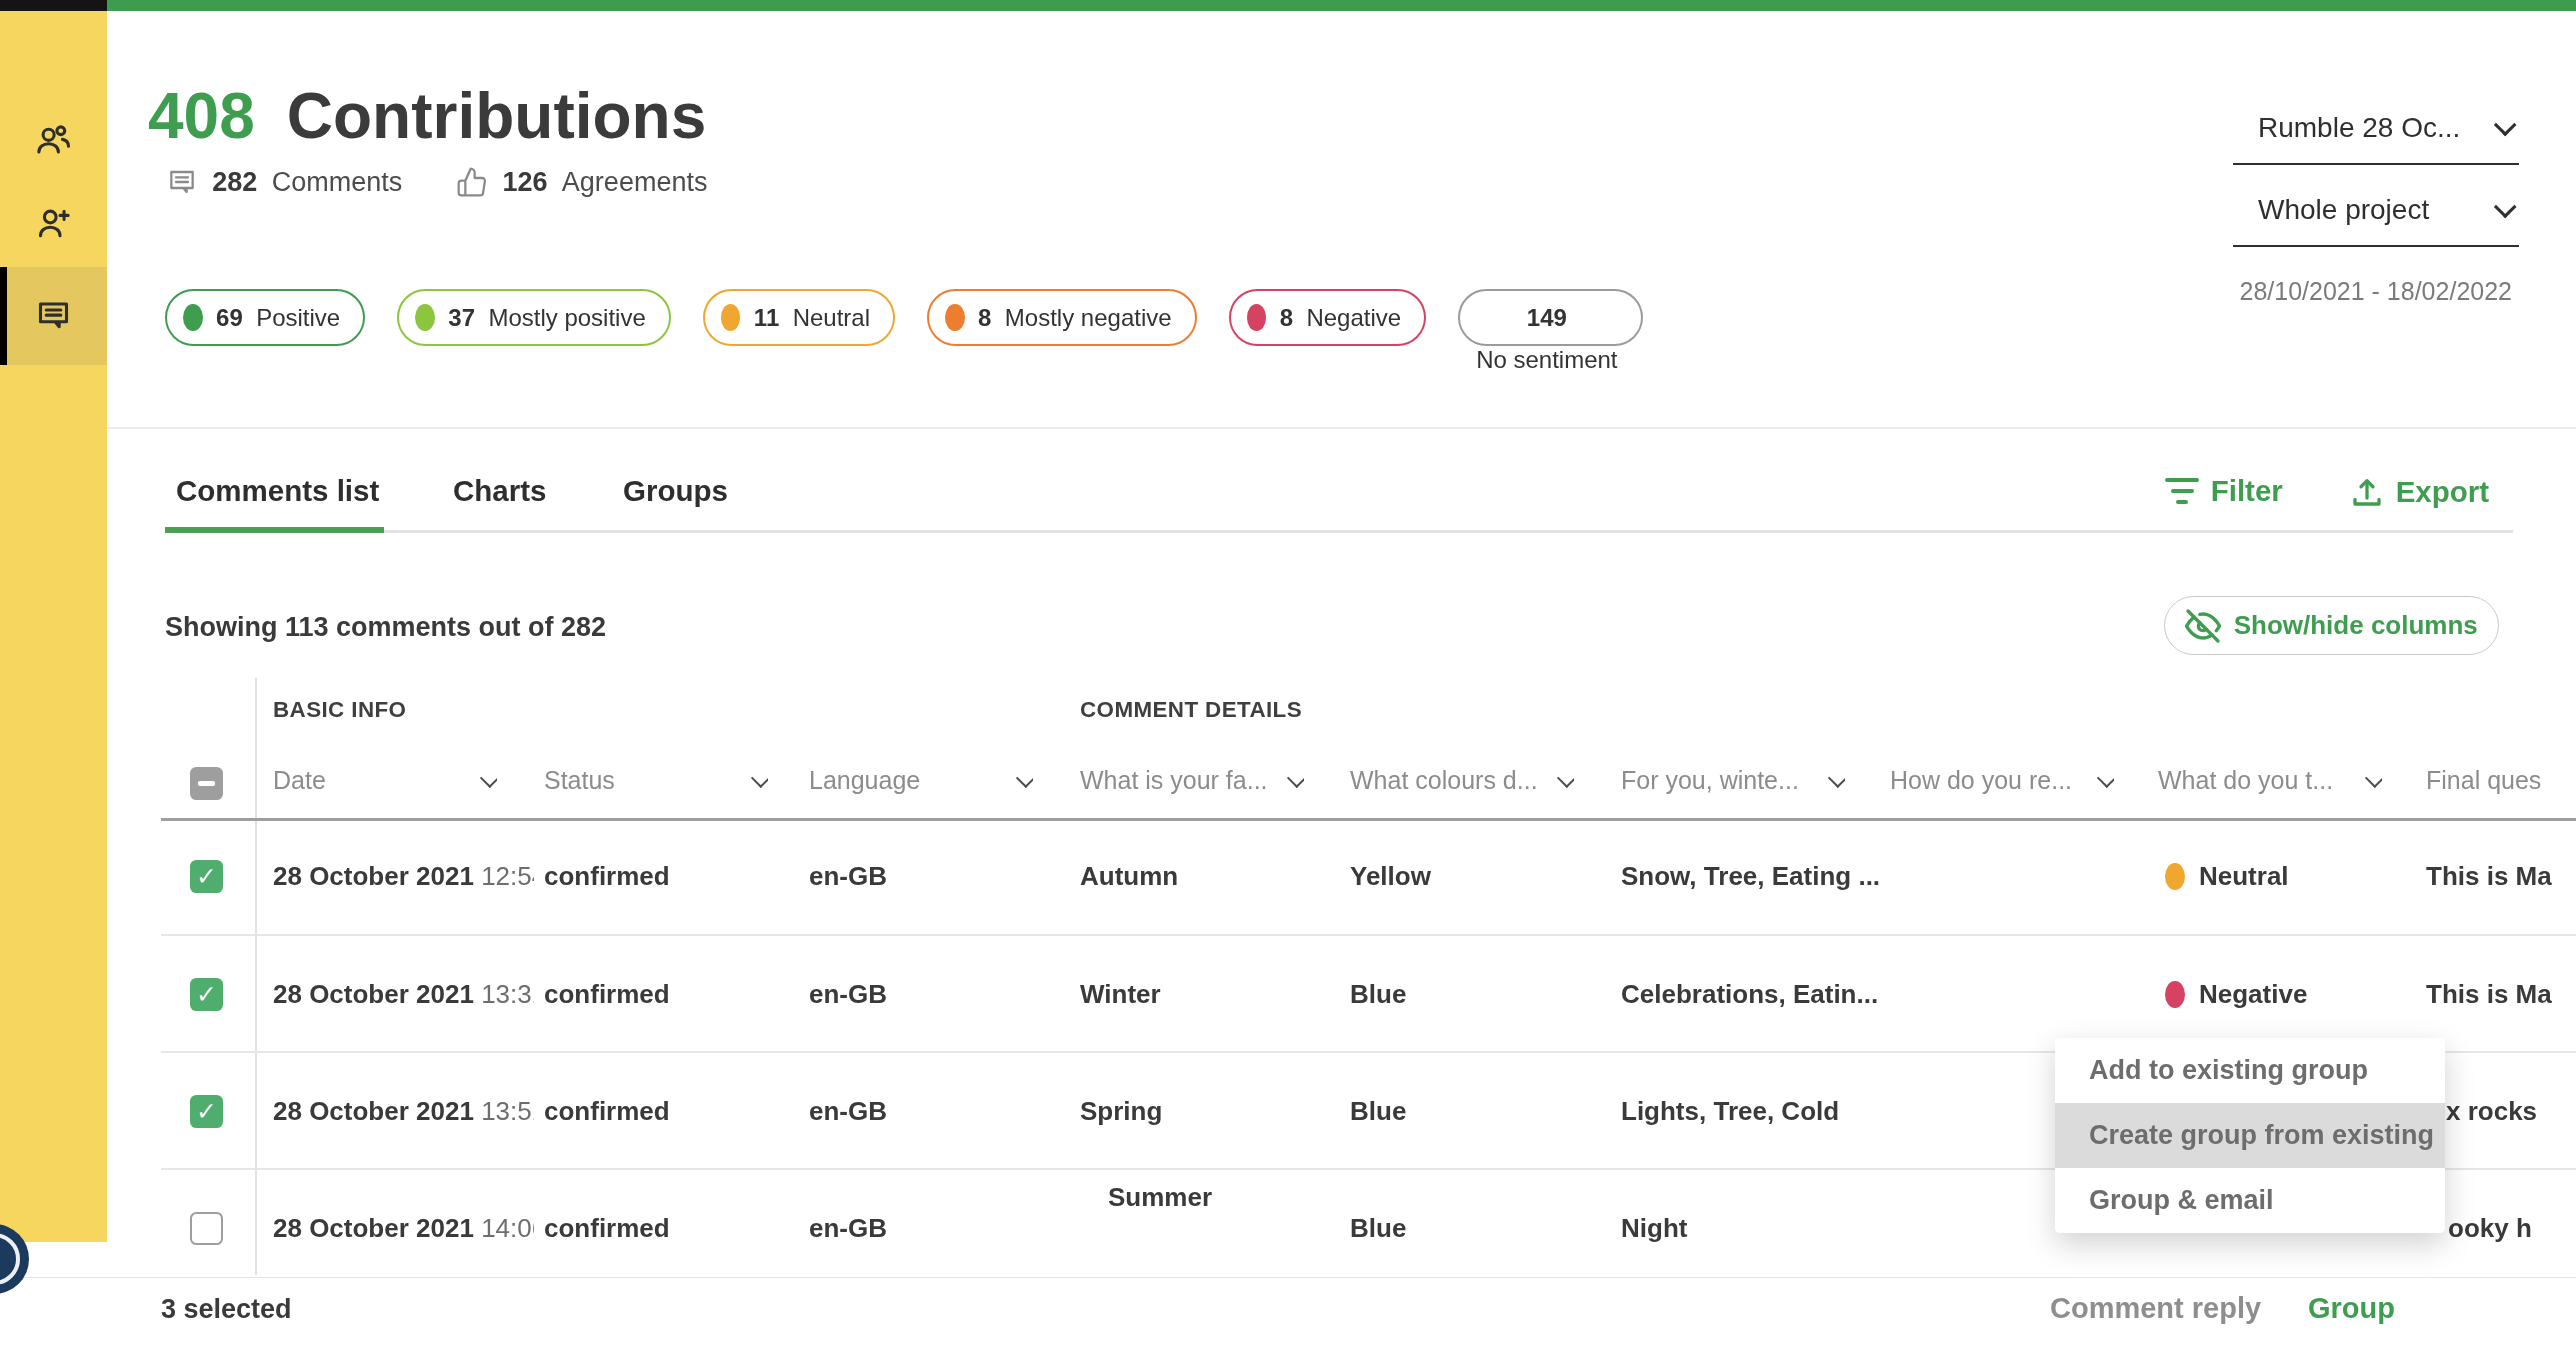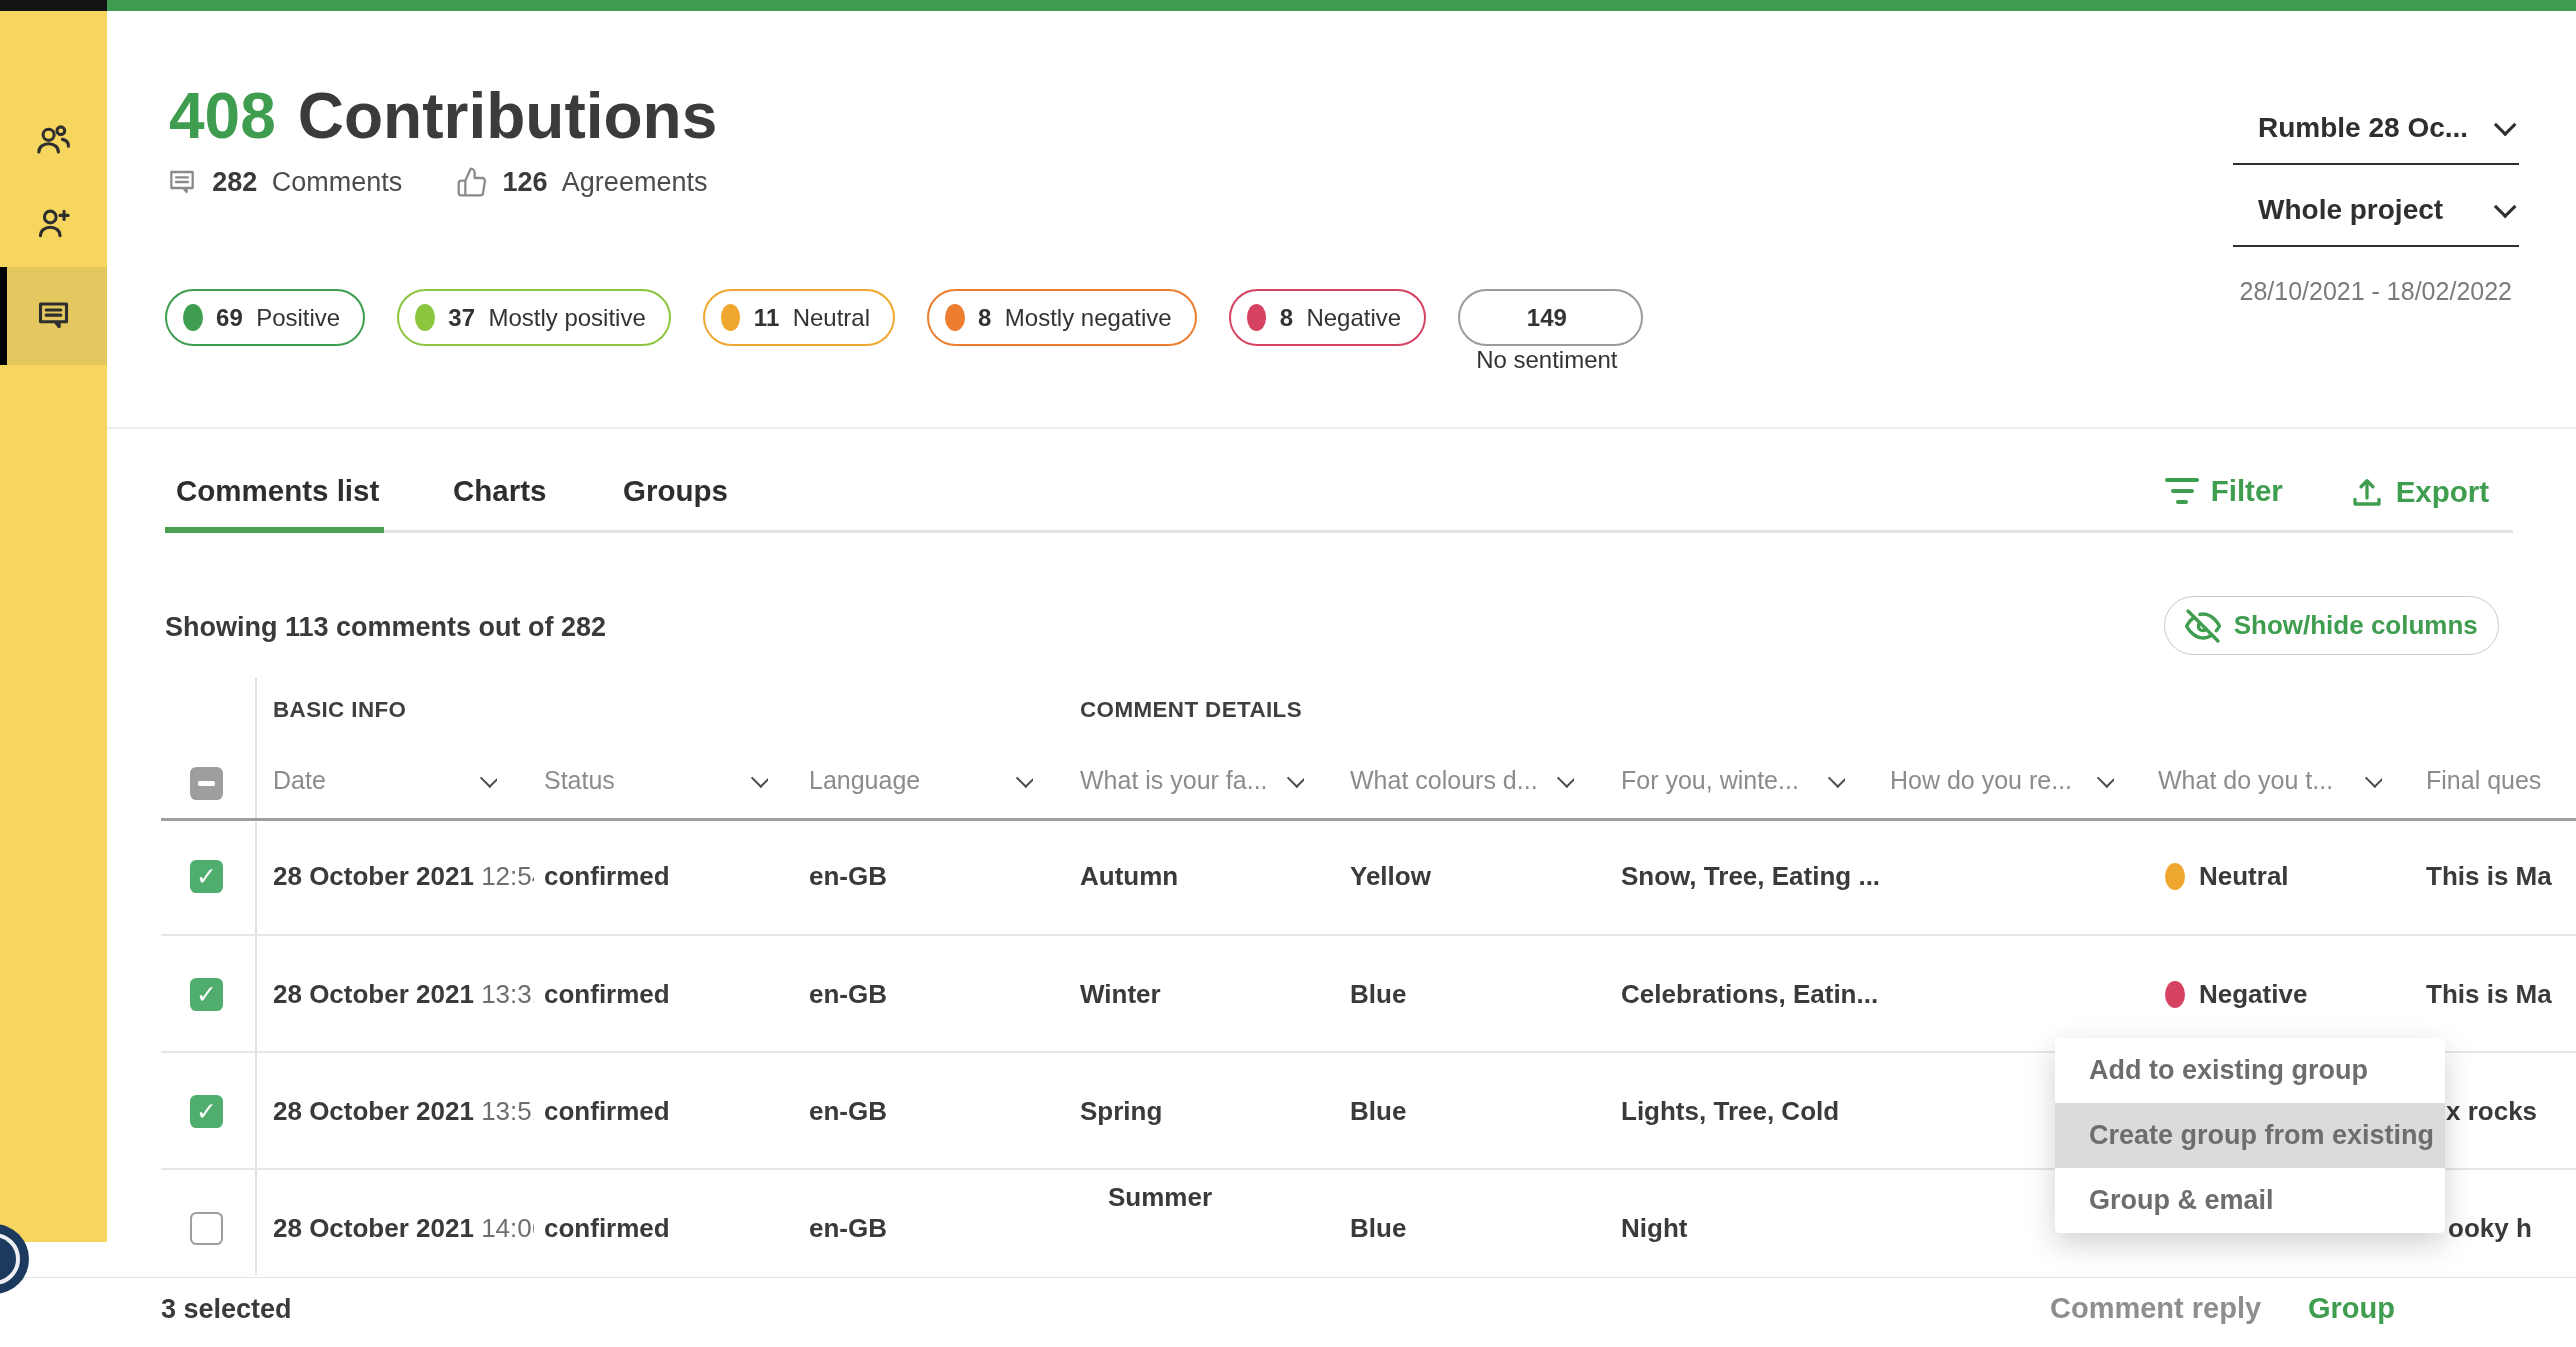--- a/index.html
+++ b/index.html
@@ -14,30 +14,30 @@
   
   .sidebar{left:0;top:10.7px;width:107px;height:1231px;background:#f7d65f;}
   .sb-icon{position:absolute;left:34px;width:39px;height:39px;}
   .sidebar-active-bg{left:7.2px;top:267px;width:100px;height:98px;background:#e4c85f;}
   .sidebar-active-bar{left:0;top:267px;width:7.2px;height:98px;background:#000;}
   svg.oline{stroke:#2e2e2e;fill:none;stroke-width:1.9;stroke-linecap:round;stroke-linejoin:round;}
   svg.gline{stroke:#8a8a8a;fill:none;stroke-width:1.7;stroke-linecap:round;stroke-linejoin:round;}
   svg.grn{stroke:#3f9d4f;fill:none;stroke-width:2.2;stroke-linecap:round;stroke-linejoin:round;}
 
   
-  .title-row{left:169px;top:79px;display:flex;align-items:baseline;gap:22px;}
+  .title-row{left:148px;top:79px;display:flex;align-items:baseline;gap:32px;}
   .title-count{font-size:64px;font-weight:bold;color:#3f9d4f;}
   .title-text{font-size:64px;font-weight:bold;color:#3b3b3b;}
   .stats-row{left:166px;top:166px;display:flex;align-items:flex-start;gap:54px;font-size:27px;}
   .stat{display:flex;align-items:center;gap:14.3px;}
   .stat b{color:#3a3a3a;} .stat span.lbl{color:#4c4c4c;font-weight:normal;}
 
   
   .selector{left:2233px;width:286px;border-bottom:2.7px solid #2f2f2f;display:flex;align-items:center;justify-content:space-between;padding:0 5.4px 12.5px 25px;box-sizing:border-box;}
-  .selector .sel-label{font-size:28px;font-weight:bold;color:#2f2f2f;white-space:nowrap;}
+  .selector .sel-label{font-size:28px;font-weight:normal;color:#2f2f2f;white-space:nowrap;}
   .chev{display:inline-block;width:11.6px;height:11.6px;border-right:2.7px solid #4a4a4a;border-bottom:2.7px solid #4a4a4a;transform:rotate(45deg);margin-top:-5.4px;}
   .chev.big{width:13.4px;height:13.4px;border-width:3.6px;border-color:#2f2f2f;}
   .date-range{left:2233px;top:277px;width:279px;text-align:right;font-size:25px;color:#7b7b7b;}
 
   
   .badges{left:165px;top:289px;display:flex;gap:32px;}
   .badge{height:57px;border:2.7px solid #999;border-radius:30px;display:inline-flex;align-items:center;gap:13.4px;padding:0 23px 0 16px;box-sizing:border-box;background:#fff;}
   .badge .dot{width:19.7px;height:27px;border-radius:50%;}
   .badge .val{font-size:24px;font-weight:bold;color:#333;}
   .badge .lbl{font-size:24px;color:#333;}

